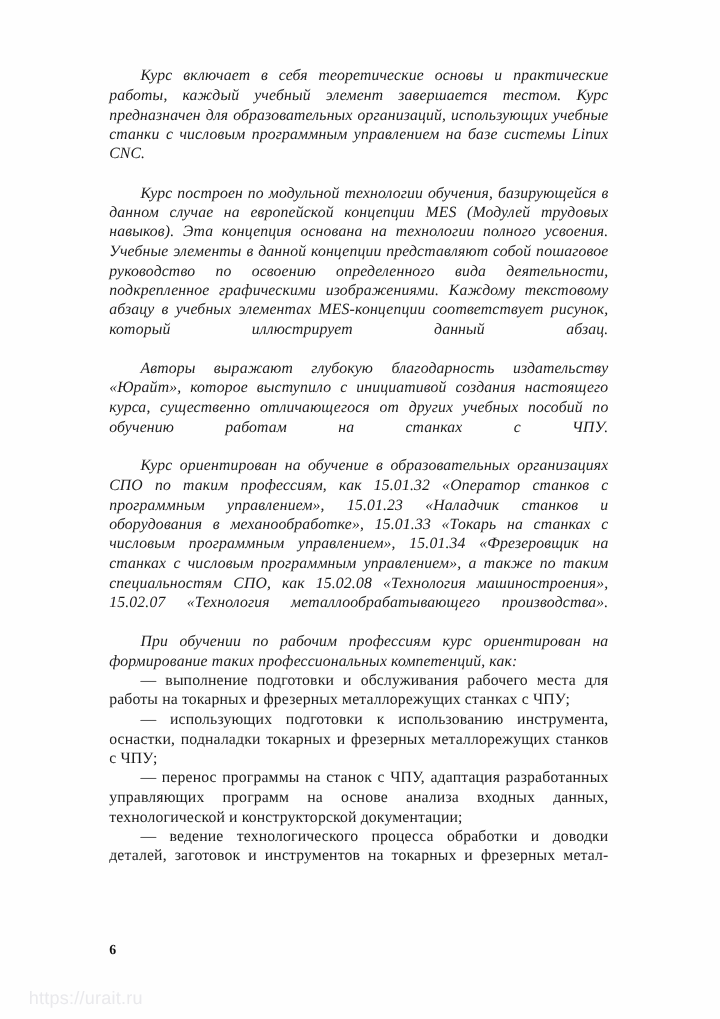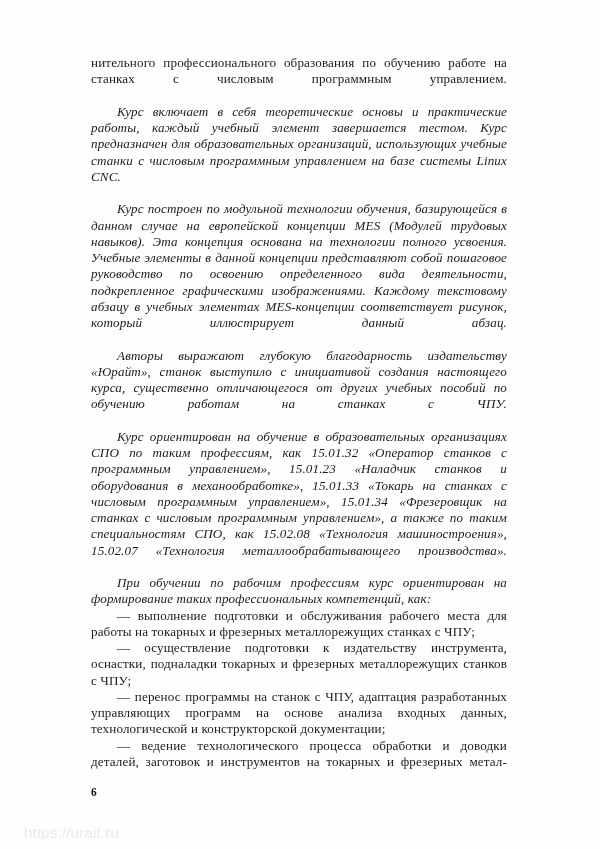--- a/index.html
+++ b/index.html
@@ -87,29 +87,28 @@
     user-select: none;
   }
 </style>
 </head>
 <body>
 
 <div id="page">
 
   <div id="text-column">
 
-    <p class="para cont">нительного профессионального образования по обучению работе на станках с числовым программным управлением.</p>
     <p class="para indent">Курс включает в себя теоретические основы и практические работы, каждый учебный элемент завершается тестом. Курс предназначен для образовательных организаций, использующих учебные станки с числовым программным управлением на базе системы Linux CNC.</p>
     <p class="para indent">Курс построен по модульной технологии обучения, базирующейся в данном случае на европейской концепции MES (Модулей трудовых навыков). Эта концепция основана на технологии полного усвоения. Учебные элементы в данной концепции представляют собой пошаговое руководство по освоению определенного вида деятельности, подкрепленное графическими изображениями. Каждому текстовому абзацу в учебных элементах MES-концепции соответствует рисунок, который иллюстрирует данный абзац.</p>
-    <p class="para indent">Авторы выражают глубокую благодарность издательству «Юрайт», станок выступило с инициативой создания настоящего курса, существенно отличающегося от других учебных пособий по обучению работам на станках с ЧПУ.</p>
+    <p class="para indent">Авторы выражают глубокую благодарность издательству «Юрайт», которое выступило с инициативой создания настоящего курса, существенно отличающегося от других учебных пособий по обучению работам на станках с ЧПУ.</p>
     <p class="para indent">Курс ориентирован на обучение в образовательных организациях СПО по таким профессиям, как 15.01.32 «Оператор станков с программным управлением», 15.01.23 «Наладчик станков и оборудования в механообработке», 15.01.33 «Токарь на станках с числовым программным управлением», 15.01.34 «Фрезеровщик на станках с числовым программным управлением», а также по таким специальностям СПО, как 15.02.08 «Технология машиностроения», 15.02.07 «Технология металлообрабатывающего производства».</p>
     <p class="para indent nostretch">При обучении по рабочим профессиям курс ориентирован на формирование таких профессиональных компетенций, как:</p>
 
     <p class="para bullet nostretch">— выполнение подготовки и обслуживания рабочего места для работы на токарных и фрезерных металлорежущих станках с ЧПУ;</p>
-    <p class="para bullet nostretch">— осуществление подготовки к издательству инструмента, оснастки, подналадки токарных и фрезерных металлорежущих станков с ЧПУ;</p>
+    <p class="para bullet nostretch">— использующих подготовки к использованию инструмента, оснастки, подналадки токарных и фрезерных металлорежущих станков с ЧПУ;</p>
     <p class="para bullet nostretch">— перенос программы на станок с ЧПУ, адаптация разработанных управляющих программ на основе анализа входных данных, технологической и конструкторской документации;</p>
     <p class="para bullet">— ведение технологического процесса обработки и доводки деталей, заготовок и инструментов на токарных и фрезерных метал-</p>
 
   </div>
 
   <div id="page-number">6</div>
 
   <div id="watermark">https://urait.ru</div>
 
 </div>

